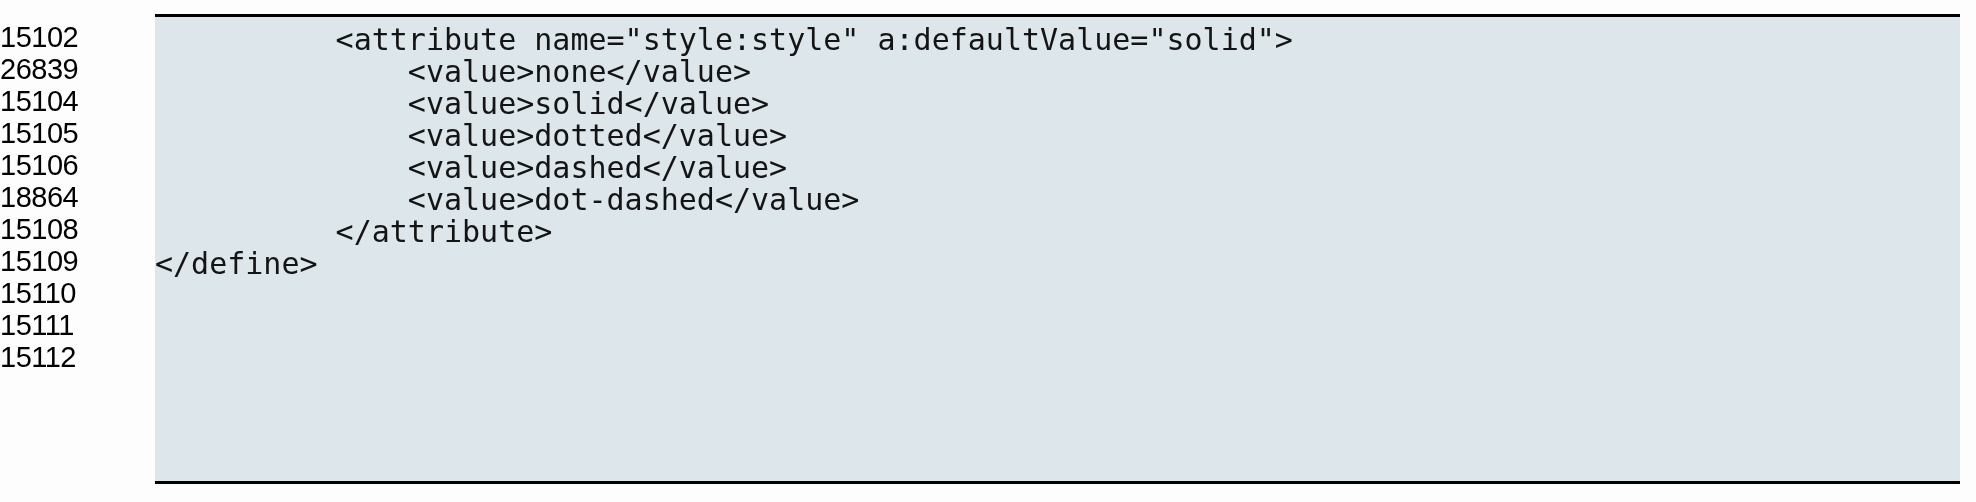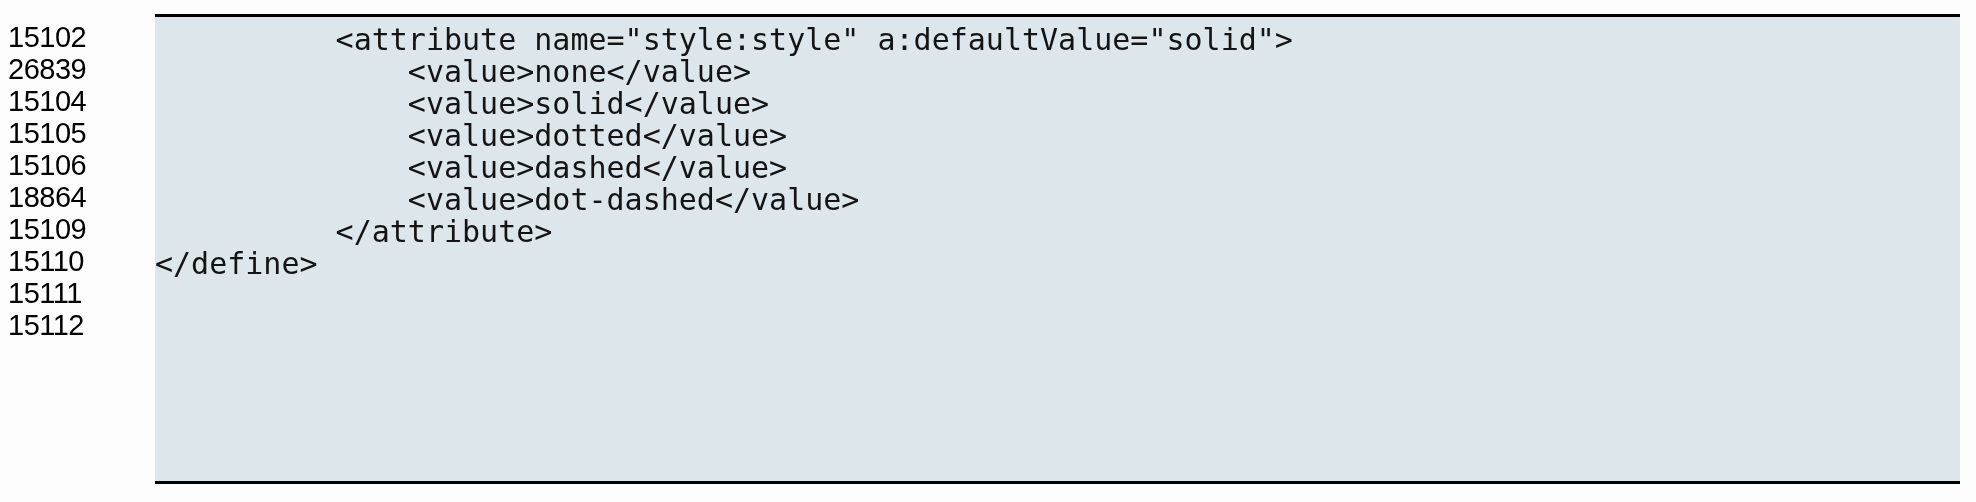--- a/index.html
+++ b/index.html
@@ -28,21 +28,21 @@
     padding-top: 7px;
   }
 
   .line-number {
     height: 32px;
     line-height: 32px;
     font-family: "Liberation Sans", sans-serif;
     font-size: 29px;
     color: #000000;
     text-align: left;
-    padding-left: 8px;
+    padding-left: 0;
     letter-spacing: -0.5px;
     white-space: pre;
   }
 
   
   #code-panel {
     position: absolute;
     left: 155px;
     top: 14px;
     width: 1805px;
@@ -71,20 +71,21 @@
 
 <div id="page">
 
   <div id="gutter">
     <div class="line-number">15102</div>
     <div class="line-number">26839</div>
     <div class="line-number">15104</div>
     <div class="line-number">15105</div>
     <div class="line-number">15106</div>
     <div class="line-number">18864</div>
+    <div class="line-number">15108</div>
     <div class="line-number">15109</div>
     <div class="line-number">15110</div>
     <div class="line-number">15111</div>
     <div class="line-number">15112</div>
   </div>
 
   <div id="code-panel">
     <div class="code-line">          &lt;attribute name="style:style" a:defaultValue="solid"&gt;</div>
     <div class="code-line">              &lt;value&gt;none&lt;/value&gt;</div>
     <div class="code-line">              &lt;value&gt;solid&lt;/value&gt;</div>

